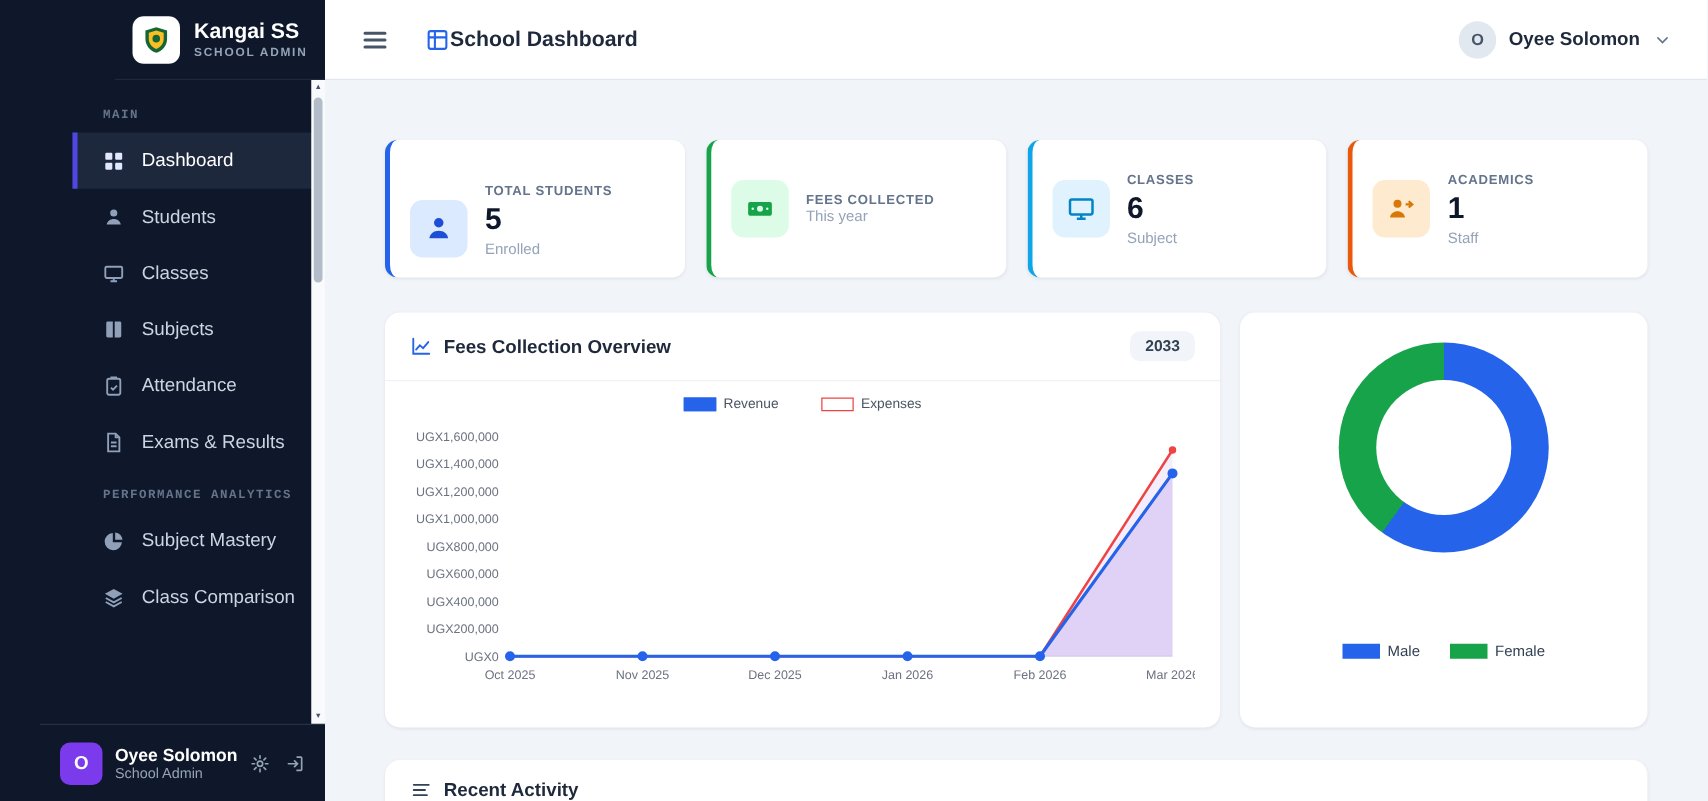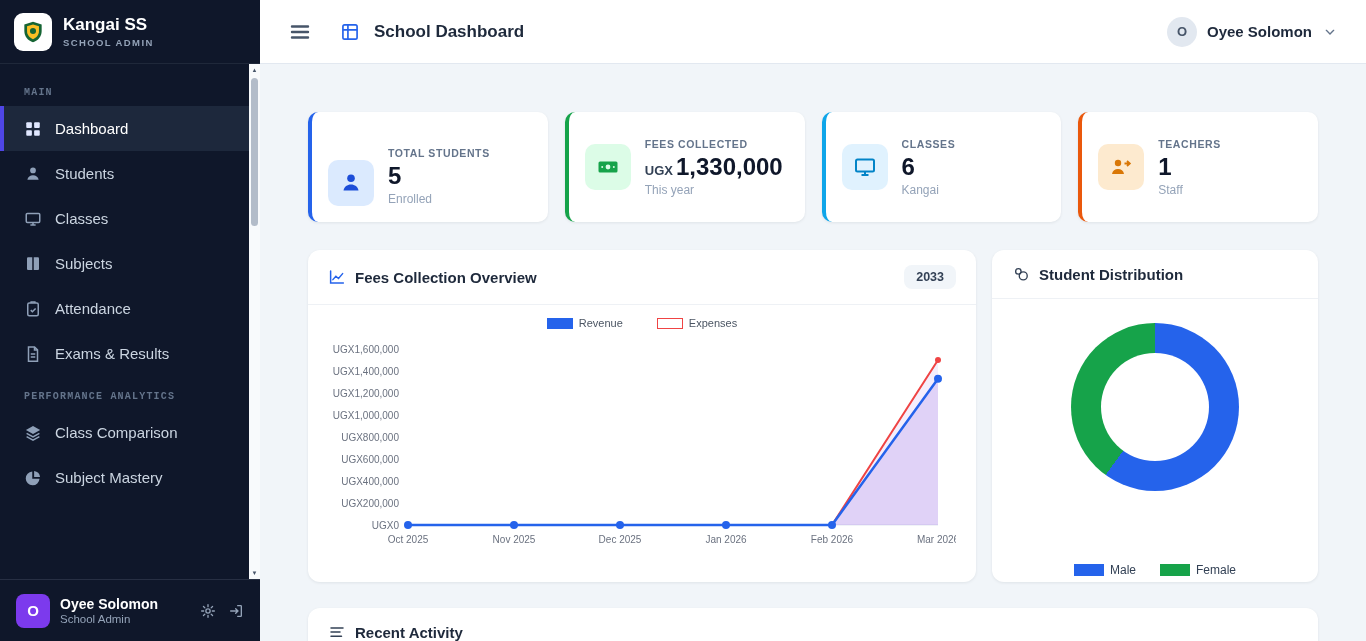--- a/index.html
+++ b/index.html
@@ -1,20 +1,20 @@
 <!DOCTYPE html>
 <html><head>
 <meta charset="utf-8">
 <style>
   *{box-sizing:border-box;margin:0;padding:0;}
   html,body{width:1366px;height:641px;overflow:hidden;font-family:"Liberation Sans",sans-serif;background:#f1f5f9;}
   .app{display:flex;width:100%;height:100%;}
 
   
-  .sidebar{width:260px;min-width:260px;background:#0f172a;color:#e2e8f0;position:relative;display:flex;flex-direction:column;}
+  .sidebar{width:260px;min-width:260px;background:#0f172a;color:#e2e8f0;position:relative;display:flex;flex-direction:column;align-items:flex-end;}
   .sb-header{height:64px;display:flex;align-items:center;gap:11px;padding:0 14px;border-bottom:1px solid rgba(148,163,184,.12);}
   .logo-box{width:38px;height:38px;background:#fff;border-radius:9px;display:flex;align-items:center;justify-content:center;flex:none;}
   .logo-box svg{width:26px;height:26px;}
   .brand-title{font-size:17px;font-weight:bold;color:#fff;line-height:1.2;}
   .brand-sub{font-size:9.5px;font-weight:bold;letter-spacing:1.4px;color:#94a3b8;margin-top:2px;}
   .nav{flex:1;padding-top:8px;}
   .sec-label{padding:15px 24px 8px;font-size:10px;font-weight:bold;letter-spacing:1.2px;color:#64748b;font-family:Liberation Mono, monospace;}
   .nav-item{height:45px;display:flex;align-items:center;gap:13px;padding:0 24px 0 20px;font-size:15px;color:#cbd5e1;cursor:pointer;border-left:4px solid transparent;}
   .nav-item svg{width:18px;height:18px;}
   .nav-icon{color:#8fa0b8;display:flex;}
@@ -28,21 +28,21 @@
   .sb-foot-icons svg{width:16px;height:16px;}
   .sb-scroll{position:absolute;top:64px;bottom:62px;right:0;width:11px;background:#f8fafc;display:flex;flex-direction:column;align-items:center;z-index:3;}
   .sb-arrow{font-size:6px;color:#475569;padding:3px 0;line-height:1;cursor:pointer;}
   .sb-thumb{width:7px;border-radius:4px;background:#b3bcc9;height:148px;margin-top:2px;cursor:pointer;}
   .sb-arrow.down{margin-top:auto;}
 
   
   .right{flex:1;display:flex;flex-direction:column;min-width:0;}
   .topbar{height:64px;background:#fff;border-bottom:1px solid #e2e8f0;display:flex;align-items:center;padding:0 28px 0 28px;gap:28px;flex:none;}
   .burger{width:24px;height:24px;cursor:pointer;display:flex;}
-  .tb-title{display:flex;align-items:center;gap:14px;font-size:17px;font-weight:bold;color:#1e293b;}
+  .tb-title{display:flex;align-items:center;gap:0;font-size:17px;font-weight:bold;color:#1e293b;}
   .tb-title svg{width:20px;height:20px;}
   .tb-user{margin-left:auto;display:flex;align-items:center;gap:10px;cursor:pointer;}
   .tb-avatar{width:30px;height:30px;border-radius:50%;background:#e2e8f0;color:#475569;font-size:13px;font-weight:bold;display:flex;align-items:center;justify-content:center;}
   .tb-name{font-size:15px;font-weight:600;color:#1e293b;}
   .tb-user svg{width:16px;height:16px;}
   .main{flex:1;padding:48px 48px 0;overflow:hidden;}
 
   
   .stats-row{display:grid;grid-template-columns:repeat(4,1fr);gap:17px;}
   .stat-card{background:#fff;border-radius:10px;border-left:4px solid #2563eb;box-shadow:0 1px 3px rgba(15,23,42,.08);padding:16px;display:flex;align-items:center;gap:14px;height:110px;}
@@ -160,35 +160,35 @@
             </svg>
         </span>
         <span>Exams &amp; Results</span>
       </div>
 
       <div class="sec-label">PERFORMANCE ANALYTICS</div>
 
       <div class="nav-item">
         <span class="nav-icon">
           <svg viewBox="0 0 24 24">
+              <path d="M11 13V3.3A9.2 9.2 0 1 0 20.7 13z" fill="currentColor"></path>
+              <path d="M13.5 2.6a9.3 9.3 0 0 1 7.9 7.9h-7.9z" fill="currentColor"></path>
+            </svg>
+        </span>
+        <span>Subject Mastery</span>
+      </div>
+      <div class="nav-item">
+        <span class="nav-icon">
+          <svg viewBox="0 0 24 24">
               <path d="M12 2.8 21.5 8 12 13.2 2.5 8z" fill="currentColor"></path>
               <path d="M3.5 12.5 12 17.2l8.5-4.7" fill="none" stroke="currentColor" stroke-width="2"></path>
               <path d="M3.5 16.8 12 21.5l8.5-4.7" fill="none" stroke="currentColor" stroke-width="2"></path>
             </svg>
         </span>
         <span>Class Comparison</span>
-      </div>
-      <div class="nav-item">
-        <span class="nav-icon">
-          <svg viewBox="0 0 24 24">
-              <path d="M11 13V3.3A9.2 9.2 0 1 0 20.7 13z" fill="currentColor"></path>
-              <path d="M13.5 2.6a9.3 9.3 0 0 1 7.9 7.9h-7.9z" fill="currentColor"></path>
-            </svg>
-        </span>
-        <span>Subject Mastery</span>
       </div>
     </nav>
 
     <div class="sb-footer">
       <span class="sb-avatar">O</span>
       <span>
         <div class="sb-user-name">Oyee Solomon</div>
         <div class="sb-user-role">School Admin</div>
       </span>
       <span class="sb-foot-icons">
@@ -264,49 +264,48 @@
           <span class="stat-icon si-green">
             <svg viewBox="0 0 24 24">
                 <rect x="2.5" y="6.5" width="19" height="11" rx="1.5" fill="currentColor"></rect>
                 <circle cx="12" cy="12" r="2.4" fill="#dcfce7"></circle>
                 <circle cx="6.2" cy="12" r="1" fill="#dcfce7"></circle>
                 <circle cx="17.8" cy="12" r="1" fill="#dcfce7"></circle>
               </svg>
           </span>
           <span>
             <div class="stat-label">FEES COLLECTED</div>
-            <div class="stat-value"><span class="stat-currency">UGX</span><span>1,330,000</span></div>
             <div class="stat-sub">This year</div>
           </span>
         </div>
 
         <div class="stat-card" style="border-left-color: rgb(14, 165, 233);">
           <span class="stat-icon si-sky">
             <svg viewBox="0 0 24 24" fill="none" stroke="currentColor" stroke-width="2">
                 <rect x="3" y="4.5" width="18" height="12" rx="1.5"></rect>
                 <path d="M8.5 20h7M12 16.5V20"></path>
               </svg>
           </span>
           <span>
             <div class="stat-label">CLASSES</div>
             <div class="stat-value">6</div>
-            <div class="stat-sub">Kangai</div>
+            <div class="stat-sub">Subject</div>
           </span>
         </div>
 
         <div class="stat-card" style="border-left-color: rgb(234, 88, 12);">
           <span class="stat-icon si-orange">
             <svg viewBox="0 0 24 24">
                 <circle cx="9" cy="8" r="3.2" fill="currentColor"></circle>
                 <path d="M3 19c.5-3.2 3-5 6-5s5.5 1.8 6 5z" fill="currentColor"></path>
                 <path d="M15.5 8.5h5M18 6l2.8 2.5L18 11" stroke="currentColor" stroke-width="1.8" fill="none"></path>
               </svg>
           </span>
           <span>
-            <div class="stat-label">TEACHERS</div>
+            <div class="stat-label">ACADEMICS</div>
             <div class="stat-value">1</div>
             <div class="stat-sub">Staff</div>
           </span>
         </div>
       </div>
 
       <div class="panels-row">
 
         <section class="panel fees-panel">
           <div class="panel-head">
@@ -361,29 +360,20 @@
                 <circle cx="194" cy="192" r="4" fill="#2563eb"></circle>
                 <circle cx="300" cy="192" r="4" fill="#2563eb"></circle>
                 <circle cx="406" cy="192" r="4" fill="#2563eb"></circle>
                 <circle cx="512" cy="192" r="4" fill="#2563eb"></circle>
                 <circle cx="618" cy="45.69999999999999" r="4" fill="#2563eb"></circle>
               </svg>
           </div>
         </section>
 
         <section class="panel dist-panel">
-          <div class="panel-head">
-            <span style="display:flex;">
-              <svg viewBox="0 0 24 24" fill="none" stroke="#334155" stroke-width="1.8">
-                  <circle cx="8.5" cy="8.5" r="3.6"></circle>
-                  <circle cx="15" cy="14.5" r="5.3"></circle>
-                </svg>
-            </span>
-            <span class="panel-title">Student Distribution</span>
-          </div>
           <div class="dist-body">
             <div class="donut" id="donut" style="background: conic-gradient(rgb(37, 99, 235) 0deg, rgb(37, 99, 235) 216deg, rgb(22, 163, 74) 216deg, rgb(22, 163, 74) 360deg);"></div>
             <div class="dist-legend">
               <span class="legend-item">
                 <span class="dist-swatch" style="background: rgb(37, 99, 235);"></span>
                 <span>Male</span>
               </span>
               <span class="legend-item">
                 <span class="dist-swatch" style="background: rgb(22, 163, 74);"></span>
                 <span>Female</span>

